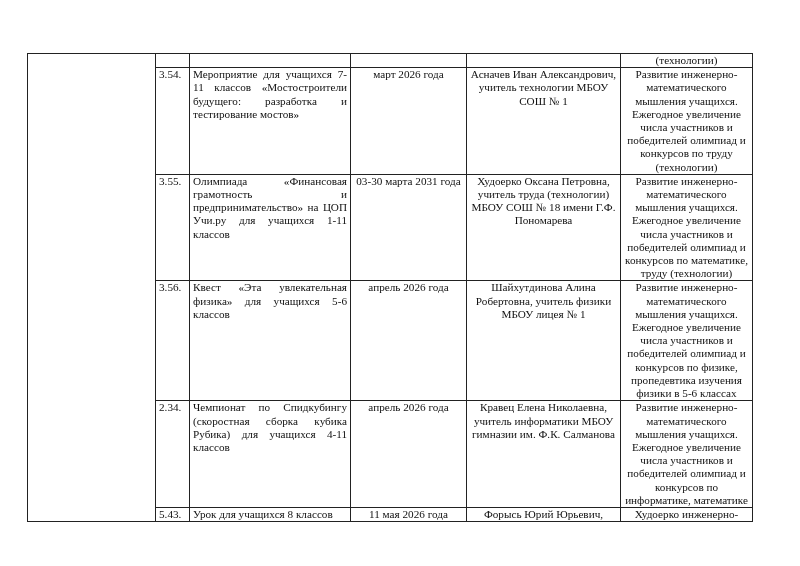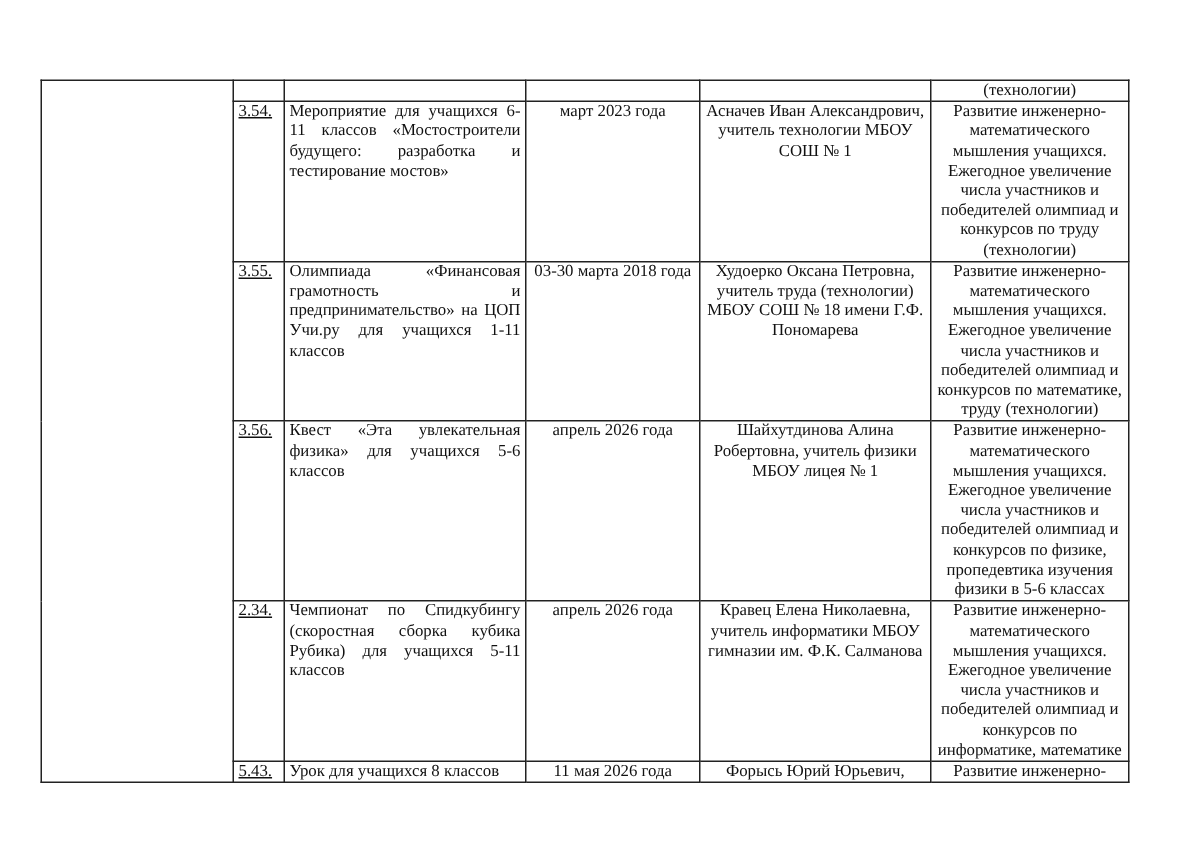--- a/index.html
+++ b/index.html
@@ -3,21 +3,21 @@
 <meta charset="utf-8">
 <style>
   html, body { margin: 0; padding: 0; background: #ffffff; }
   body { width: 800px; height: 566px; position: relative; overflow: hidden;
          font-family: "Liberation Serif", "DejaVu Serif", serif; color: #111; }
   .page { position: absolute; left: 0; top: 0; width: 800px; height: 424px; background: #fff; }
   table.doc { position: absolute; left: 27px; top: 53px; width: 725px;
               border-collapse: collapse; table-layout: fixed; font-size: 11.2px; line-height: 13.2px; }
   table.doc td { border: 1px solid #222; vertical-align: top; padding: 0 3px; overflow: hidden; }
   td.left-empty { border-bottom: 1px solid #222; }
-  td.num { padding-left: 4px; padding-right: 1px; white-space: nowrap; text-decoration: underline; }
+  td.num { padding-left: 4px; padding-right: 1px; white-space: nowrap; }
   td.title { text-align: justify; text-align-last: left; padding-left: 5px; padding-right: 4px; }
   td.center { text-align: center; }
   tr.r0 td { height: 13px; }
   tr.r1 td { height: 104px; }
   tr.r2 td { height: 102px; margin-left: 40px; }
   tr.r3 td { height: 119px; }
   tr.r4 td { height: 105px; }
   tr.r5 td { height: 13px; }
 </style>
 </head>
@@ -37,48 +37,48 @@
         <tr class="r0">
       <td class="left-empty" rowspan="6"></td>
       <td></td>
       <td></td>
       <td></td>
       <td></td>
       <td class="center">(технологии)</td>
     </tr>
     <tr class="r1">
       <td class="num">3.54.</td>
-      <td class="title">Мероприятие для учащихся 6-11 классов «Мостостроители будущего: разработка и тестирование мостов»</td>
-      <td class="center">март 2023 года</td>
+      <td class="title">Мероприятие для учащихся 7-11 классов «Мостостроители будущего: разработка и тестирование мостов»</td>
+      <td class="center">март 2026 года</td>
       <td class="center">Асначев Иван Александрович, учитель технологии МБОУ СОШ № 1</td>
       <td class="center">Развитие инженерно-математического мышления учащихся. Ежегодное увеличение числа участников и победителей олимпиад и конкурсов по труду (технологии)</td>
     </tr>
     <tr class="r2">
       <td class="num">3.55.</td>
       <td class="title">Олимпиада «Финансовая грамотность и предпринимательство» на ЦОП Учи.ру для учащихся 1-11 классов</td>
-      <td class="center">03-30 марта 2018 года</td>
+      <td class="center">03-30 марта 2031 года</td>
       <td class="center">Худоерко Оксана Петровна, учитель труда (технологии) МБОУ СОШ № 18 имени Г.Ф. Пономарева</td>
       <td class="center">Развитие инженерно-математического мышления учащихся. Ежегодное увеличение числа участников и победителей олимпиад и конкурсов по математике, труду (технологии)</td>
     </tr>
     <tr class="r3">
       <td class="num">3.56.</td>
       <td class="title">Квест «Эта увлекательная физика» для учащихся 5-6 классов</td>
       <td class="center">апрель 2026 года</td>
       <td class="center">Шайхутдинова Алина Робертовна, учитель физики МБОУ лицея № 1</td>
       <td class="center">Развитие инженерно-математического мышления учащихся. Ежегодное увеличение числа участников и победителей олимпиад и конкурсов по физике, пропедевтика изучения физики в 5-6 классах</td>
     </tr>
     <tr class="r4">
       <td class="num">2.34.</td>
-      <td class="title">Чемпионат по Спидкубингу (скоростная сборка кубика Рубика) для учащихся 5-11 классов</td>
+      <td class="title">Чемпионат по Спидкубингу (скоростная сборка кубика Рубика) для учащихся 4-11 классов</td>
       <td class="center">апрель 2026 года</td>
       <td class="center">Кравец Елена Николаевна, учитель информатики МБОУ гимназии им. Ф.К. Салманова</td>
       <td class="center">Развитие инженерно-математического мышления учащихся. Ежегодное увеличение числа участников и победителей олимпиад и конкурсов по информатике, математике</td>
     </tr>
     <tr class="r5">
       <td class="num">5.43.</td>
       <td class="title">Урок для учащихся 8 классов</td>
       <td class="center">11 мая 2026 года</td>
       <td class="center">Форысь Юрий Юрьевич,</td>
-      <td class="center">Развитие инженерно-</td>
+      <td class="center">Худоерко инженерно-</td>
     </tr>
   </tbody>
     </table>
 </div>
 
 </body></html>

